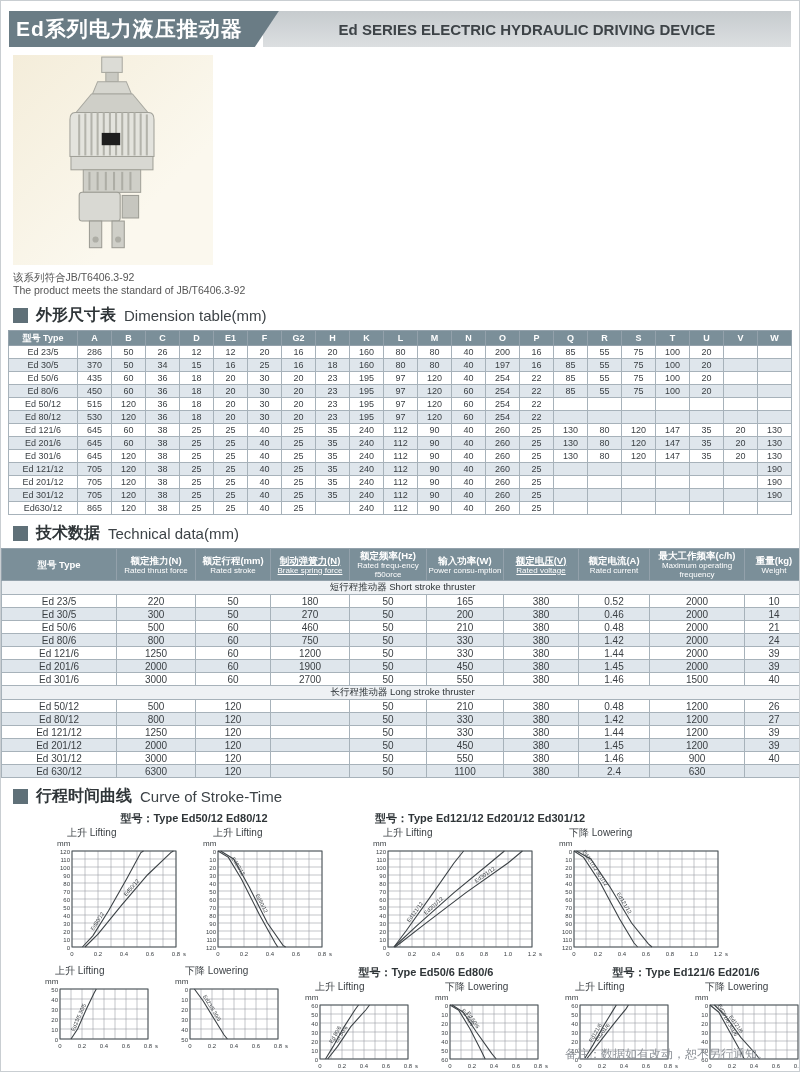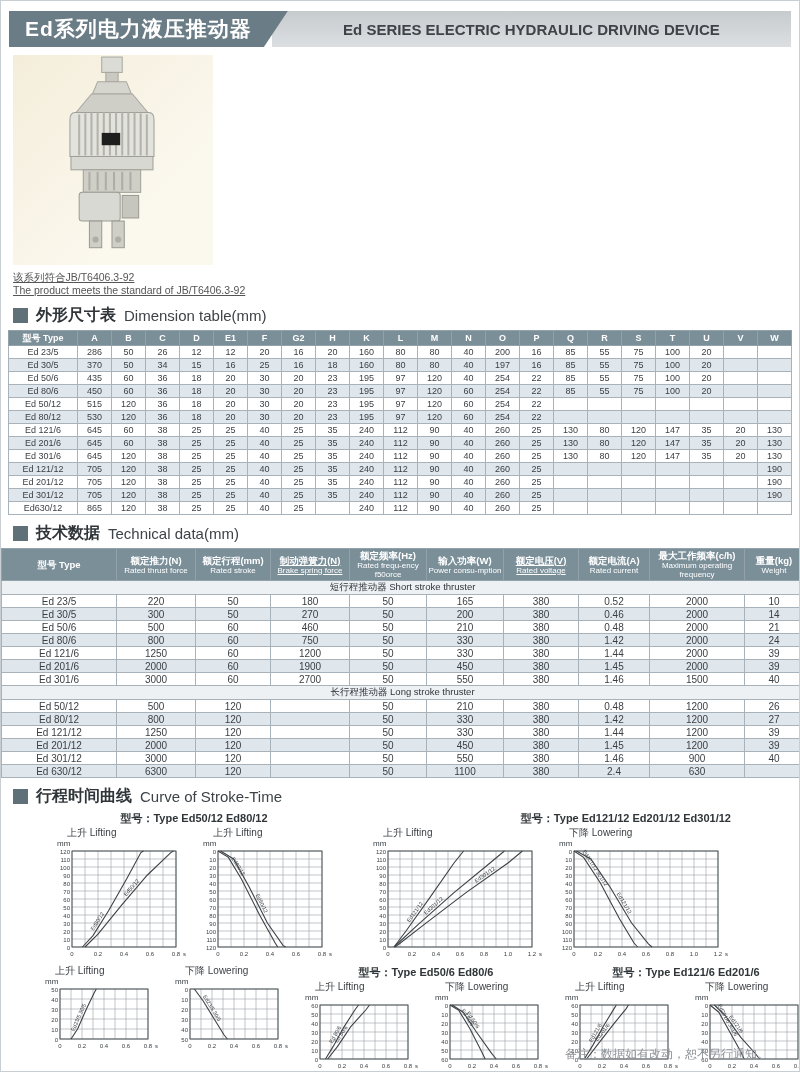--- a/index.html
+++ b/index.html
@@ -1,28 +1,28 @@
 <!DOCTYPE html>
 <html><head>
 <meta charset="utf-8">
 <style>
   html,body{margin:0;padding:0;background:#e8e8e8;}
   .page{width:800px;height:1072px;background:#fff;border:1px solid #c9ced2;box-sizing:border-box;
         font-family:"Liberation Sans",sans-serif;color:#333;position:relative;overflow:hidden;}
   
   .hdr{display:flex;margin:10px 8px 0 8px;height:36px;}
   .hdr-left{background:#6a7c85;color:#fff;font-weight:bold;font-size:21px;line-height:36px;
-            padding:0 36px 0 16px;clip-path:polygon(0 0,100% 0,calc(100% - 24px) 100%,0 100%);
+            padding:0 36px 0 7px;clip-path:polygon(0 0,100% 0,calc(100% - 24px) 100%,0 100%);
             position:relative;z-index:2;white-space:nowrap;letter-spacing:1px;}
   .hdr-right{flex:1;background:linear-gradient(#c6cbce,#dcdfe1);margin-left:-16px;display:flex;
              align-items:center;justify-content:center;font-weight:bold;font-size:15px;color:#3d4347;}
   
   .photo{width:200px;height:210px;margin:8px 0 0 12px;background:linear-gradient(135deg,#f4edda,#fbf8ee 70%);
          display:flex;align-items:flex-start;justify-content:center;}
-  .std{margin:6px 4px 0 12px;font-size:10.5px;color:#555;line-height:13px;text-decoration:underline;}
+  .std{margin:6px 4px 0 12px;font-size:10.5px;color:#555;line-height:13px;}
   
   .sec{display:flex;align-items:center;margin:8px 0 4px 12px;}
   .sec .sq{width:15px;height:15px;background:#5f7078;margin-right:8px;}
   .sec .cn{font-size:16px;font-weight:bold;color:#2f3538;margin-right:8px;}
   .sec .en{font-size:15px;color:#3d4347;}
   
   table{border-collapse:collapse;margin:0 auto;table-layout:fixed;}
   .dimtbl{width:776px;font-size:9px;}
   .dimtbl th{background:#7b8f99;color:#fff;font-weight:bold;border:1px solid #93a1ab;height:14px;padding:0;}
   .dimtbl td{border:1px solid #a7b2ba;text-align:center;height:12px;padding:0;color:#3a3f43;}
@@ -774,21 +774,21 @@
                 <text x="130" y="108" font-size="6" fill="#3a3f43">s</text>
                 <polyline points="19.0,3.0 29.4,9.4 42.4,31.0 60.6,67.0 76.2,95.0 78.8,99.0" fill="none" stroke="#3c4246" stroke-width="1.1"></polyline>
                 <text transform="translate(35.9,20.2) rotate(59)" font-size="5.5" fill="#3a3f43" text-anchor="middle" dy="-2">Ed80/12</text>
                 <polyline points="21.6,3.0 34.6,11.0 50.2,39.0 68.4,75.0 84.0,97.4 86.6,99.0" fill="none" stroke="#3c4246" stroke-width="1.1"></polyline>
                 <text transform="translate(59.3,57.0) rotate(63)" font-size="5.5" fill="#3a3f43" text-anchor="middle" dy="-2">Ed50/12</text>
               </svg></div>
           </div>
       </div>
     </div>
     <div class="chart-group" style="margin-left:34px">
-      <div class="group-title" style="text-align:right;padding-left:6px">型号：Type Ed121/12 Ed201/12 Ed301/12</div>
+      <div class="group-title" style="text-align:left;padding-left:6px">型号：Type Ed121/12 Ed201/12 Ed301/12</div>
       <div class="chart-pair">
         <div class="chart">
             <div><div class="ct">上升  Lifting</div><div class="cu">mm</div><svg width="176" height="111" viewBox="0 0 176 111">
                 <line x1="19" y1="3" x2="19" y2="99" stroke="#9aa0a4" stroke-width="0.6"></line>
                 <line x1="31" y1="3" x2="31" y2="99" stroke="#9aa0a4" stroke-width="0.6"></line>
                 <line x1="43" y1="3" x2="43" y2="99" stroke="#9aa0a4" stroke-width="0.6"></line>
                 <line x1="55" y1="3" x2="55" y2="99" stroke="#9aa0a4" stroke-width="0.6"></line>
                 <line x1="67" y1="3" x2="67" y2="99" stroke="#9aa0a4" stroke-width="0.6"></line>
                 <line x1="79" y1="3" x2="79" y2="99" stroke="#9aa0a4" stroke-width="0.6"></line>
                 <line x1="91" y1="3" x2="91" y2="99" stroke="#9aa0a4" stroke-width="0.6"></line>

